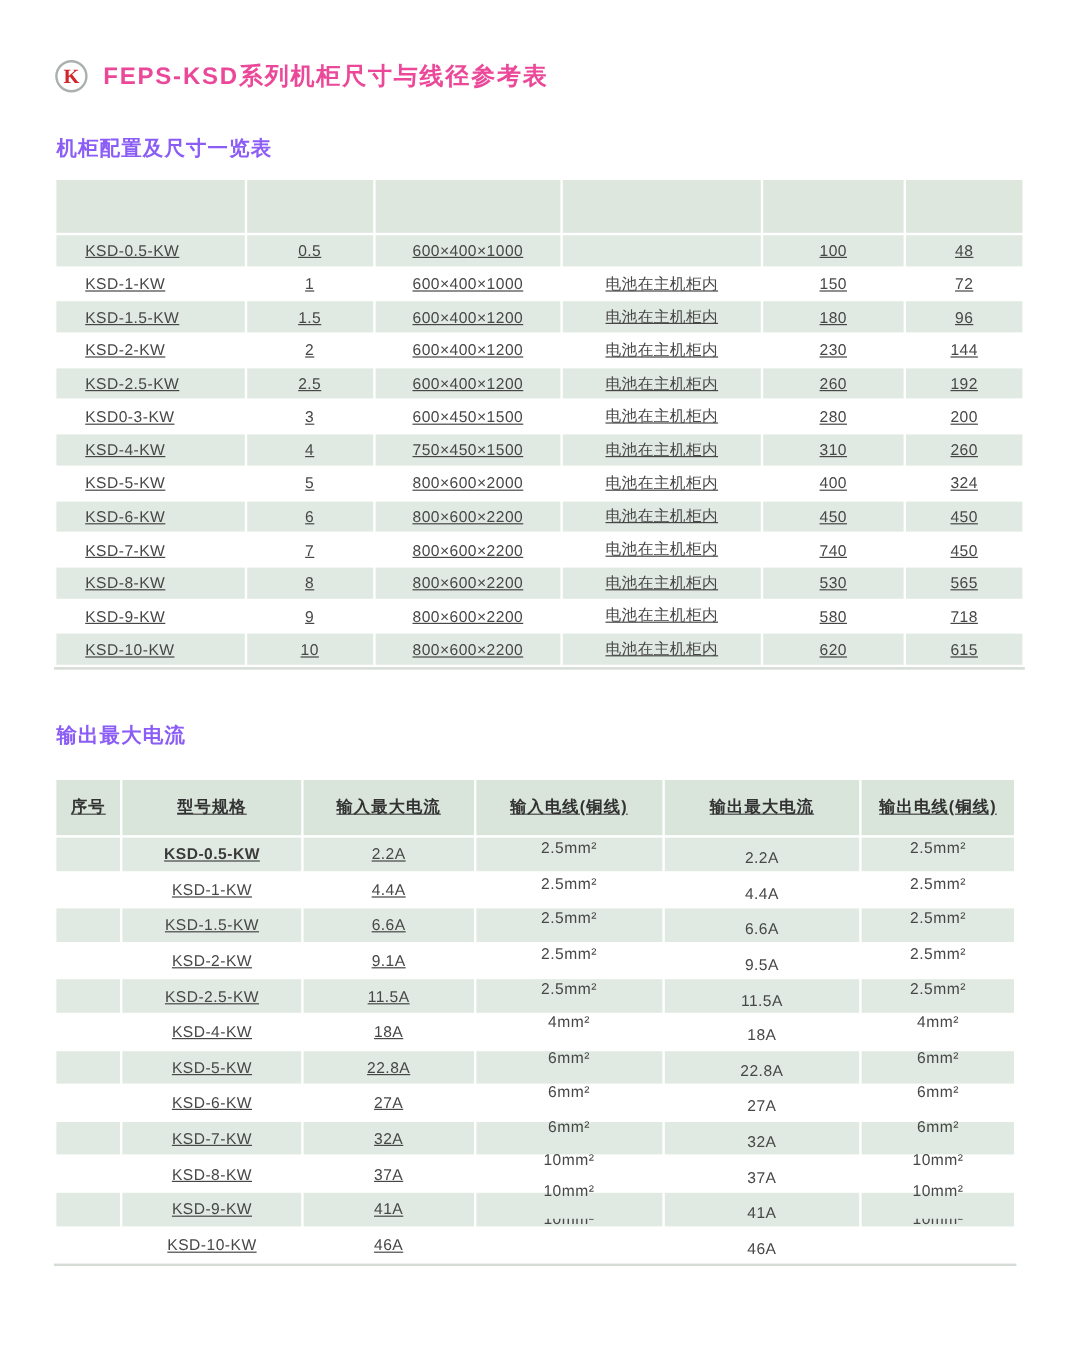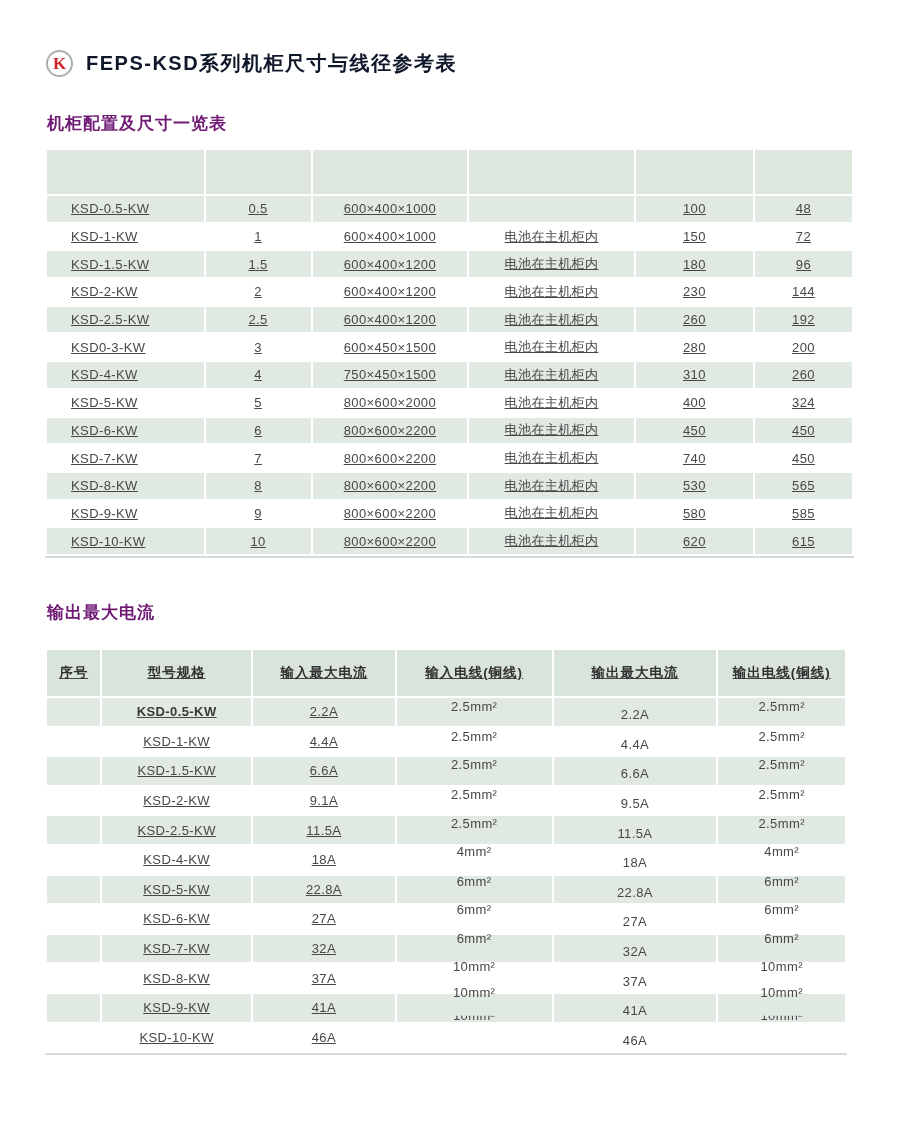--- a/index.html
+++ b/index.html
@@ -5,23 +5,23 @@
   html,body{margin:0;padding:0;background:#fff;}
   body{font-family:"Liberation Sans","DejaVu Sans",sans-serif;color:#474747;}
   .page{position:relative;width:900px;height:1133px;background:#fff;overflow:hidden;}
 
   
   .title-row{position:absolute;left:46px;top:50px;display:flex;align-items:center;gap:13px;}
   .logo{width:27px;height:27px;border:2px solid #aab0ae;border-radius:50%;
         display:flex;align-items:center;justify-content:center;box-sizing:border-box;}
   .logo span{font-family:"Liberation Serif","DejaVu Serif",serif;font-weight:700;
         font-size:17px;color:var(--accent_red,#d2232a);line-height:1;}
-  .main-title{font-size:20px;font-weight:600;color:#0f172a;letter-spacing:1.5px;}
-
-  .sec-heading{position:absolute;left:47px;font-size:17px;font-weight:700;color:#701a75;letter-spacing:1px;}
+  .main-title{font-size:20px;font-weight:600;color:#ec4899;letter-spacing:1.5px;}
+
+  .sec-heading{position:absolute;left:47px;font-size:17px;font-weight:700;color:#8b5cf6;letter-spacing:1px;}
   .h1{top:112px;}
   .h2{top:601px;}
 
   
   table{border-collapse:separate;border-spacing:2px;table-layout:fixed;position:absolute;left:45px;text-decoration:underline;}
   td,th{font-size:13px;font-weight:400;text-align:center;vertical-align:middle;
         padding:0;letter-spacing:0.4px;overflow:visible;white-space:nowrap;}
   .t1{top:148px;width:809px;border-bottom:2px solid var(--line_gray,#d5dbd5);}
   .t2{top:648px;width:802px;border-bottom:2px solid var(--line_gray,#d5dbd5);}
 
@@ -164,21 +164,21 @@
         <td>电池在主机柜内</td>
         <td>530</td>
         <td>565</td>
       </tr>
       <tr>
         <td class="c-model">KSD-9-KW</td>
         <td>9</td>
         <td>800×600×2200</td>
         <td>电池在主机柜内</td>
         <td>580</td>
-        <td>585</td>
+        <td>718</td>
       </tr>
       <tr>
         <td class="c-model">KSD-10-KW</td>
         <td>10</td>
         <td>800×600×2200</td>
         <td>电池在主机柜内</td>
         <td>620</td>
         <td>615</td>
       </tr>
     </tbody>

